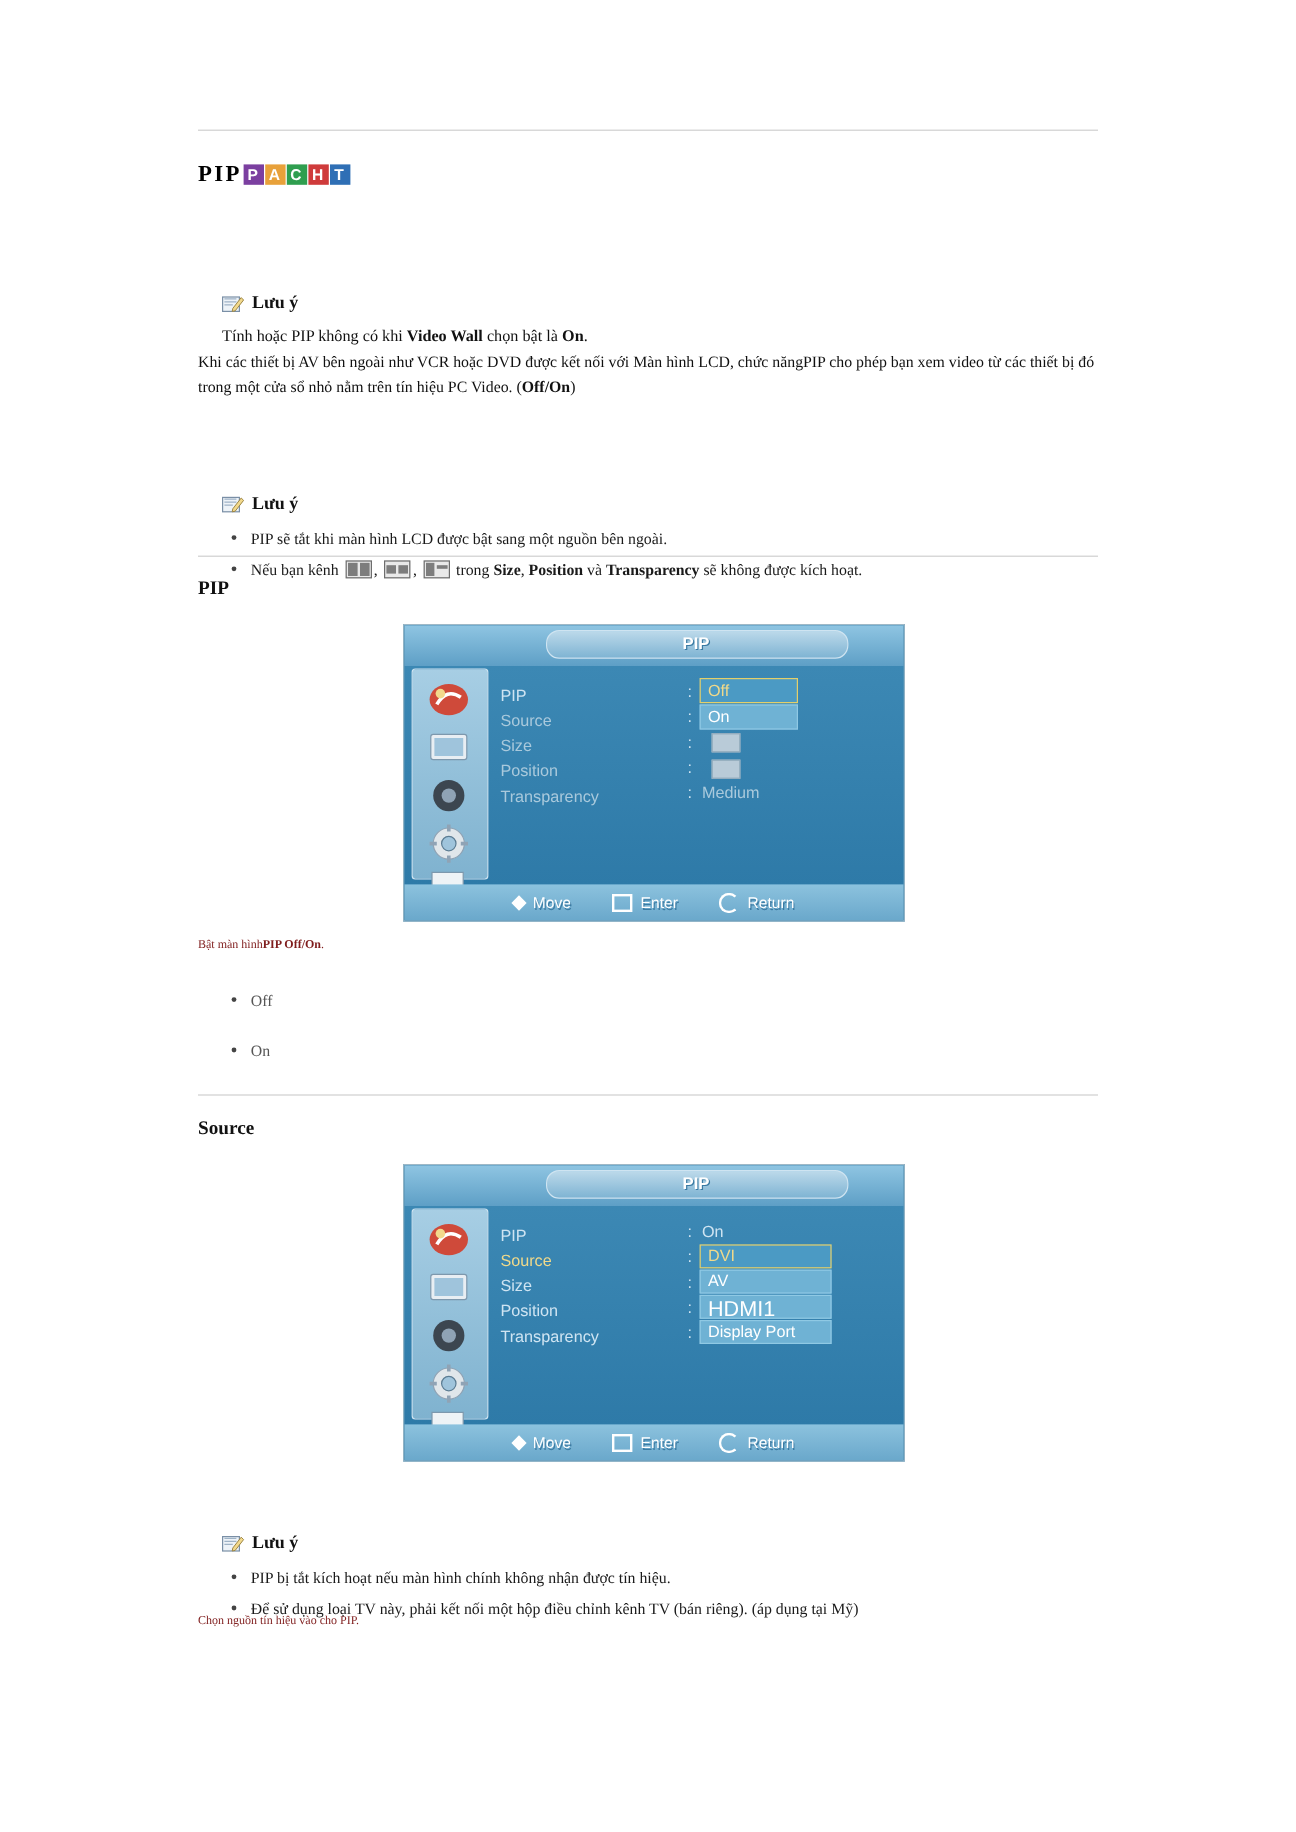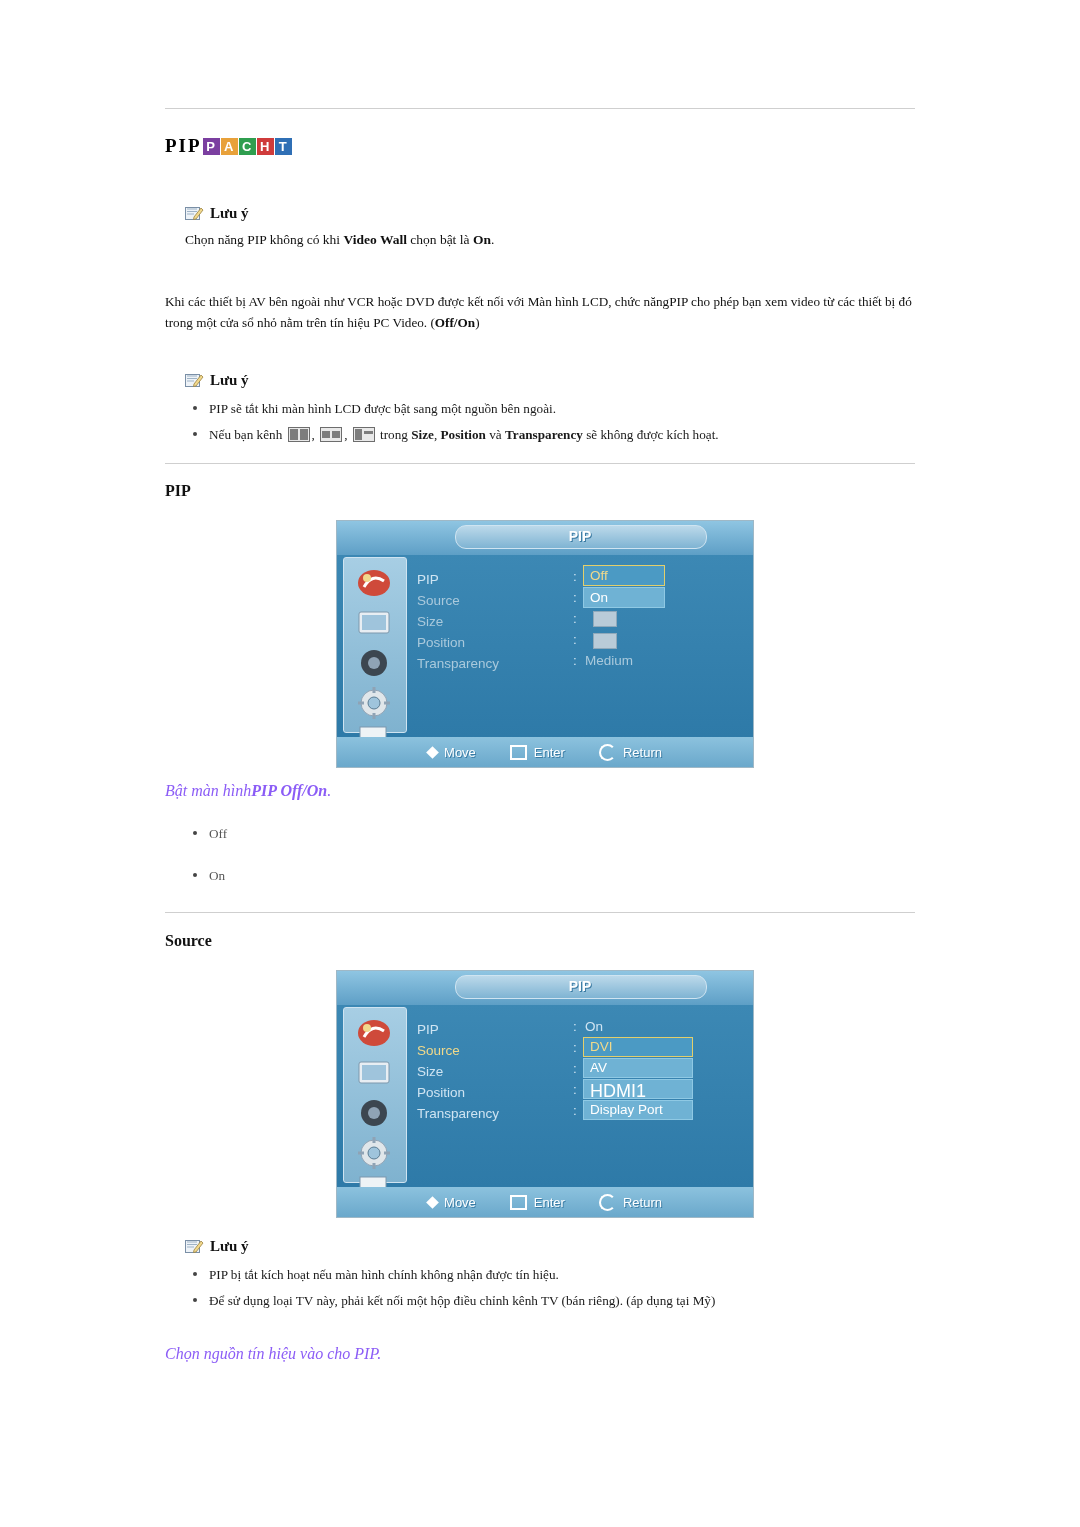--- a/index.html
+++ b/index.html
@@ -21,37 +21,37 @@
   .chip { display:inline-block; width:17px; height:17px; line-height:17px; text-align:center;
           color:#fff; font-size:13px; font-weight:bold; font-family:"Liberation Sans", sans-serif;
           margin-left:1px; vertical-align:1px; }
   .chip.p { background:#7b3fa0; }
   .chip.a { background:#e8a13a; }
   .chip.c { background:#2f9e4f; }
   .chip.h { background:#cf3b3b; }
   .chip.t { background:#2f6fb5; }
 
   
-  .note { position:absolute; }
+  .note { position:absolute;margin-top:40px; }
   .note-head { font-family:"Liberation Serif", serif; font-size:15px; font-weight:bold; color:#111;
                display:flex; align-items:center; gap:6px; }
   .note-icon { display:inline-block; width:19px; height:17px; position:relative; }
   .note-icon svg { display:block; }
   .note-body { margin-top:8px; font-size:13.5px; line-height:1.55; color:#111; }
   .bullets { list-style:none; margin:6px 0 0 0; padding:0; }
   .bullets li { position:relative; padding-left:24px; margin:6px 0; font-size:13.2px; line-height:1.5; }
   .bullets li:before { content:""; position:absolute; left:8px; top:7px; width:4px; height:4px;
                        background:#444; border-radius:50%; }
   .bullets.gray li { color:#555; }
 
   .para { position:absolute; font-size:13.2px; line-height:1.6; color:#111; width:755px; }
 
   .heading { position:absolute; font-size:16px; font-weight:bold; color:#111; font-family:"Liberation Serif", serif; }
 
-  .sub { position:absolute; font-size:16px; color:#8b5cf6;font-style:italic; }
+  .sub { position:absolute; font-size:10px; color:#7f1d1d; }
 
   b, strong { font-weight:bold; }
 
   
   .mini-ico { display:inline-block; width:22px; height:15px; border:1px solid #6d6d6d; background:#e9e9e9;
               vertical-align:-3px; position:relative; margin:0 2px; box-sizing:border-box; }
   .mini-ico i { position:absolute; background:#7d7d7d; display:block; }
   .mi-a i.l { left:1px; top:1px; width:8px; height:11px; }
   .mi-a i.r { left:11px; top:1px; width:8px; height:11px; }
   .mi-b i.l { left:1px; top:3px; width:8px; height:7px; }
@@ -113,21 +113,21 @@
       <span class="note-icon">
         <svg width="19" height="17" viewBox="0 0 19 17">
           <rect x="0.5" y="2.5" width="14" height="12" fill="#eef3f8" stroke="#7a8fa6"></rect>
           <path d="M2 4 L12 4 M2 6.5 L12 6.5 M2 9 L9 9" stroke="#9fb3c6" stroke-width="1"></path>
           <path d="M9 12 L16 3 L18 5 L11 14 L8.5 14.5 Z" fill="#f2d98c" stroke="#9a8240" stroke-width="0.8"></path>
         </svg>
       </span>
       <span>Lưu ý</span>
     </div>
     <div class="note-body">
-      <span>Chọn năng PIP không có khi </span><b>Video Wall</b><span> chọn bật là </span><b>On</b><span>.</span>
+      <span>Tính hoặc PIP không có khi </span><b>Video Wall</b><span> chọn bật là </span><b>On</b><span>.</span>
     </div>
   </div>
 
   <div class="para" style="left:165px; top:291px;">
     <span>Khi các thiết bị AV bên ngoài như VCR hoặc DVD được kết nối với Màn hình LCD, chức năngPIP cho phép bạn xem video từ các thiết bị đó</span><br>
     <span>trong một cửa sổ nhỏ nằm trên tín hiệu PC Video. (</span><b>Off/On</b><span>)</span>
   </div>
 
   <div class="note" style="left:185px; top:372px; width:740px;">
     <div class="note-head">

